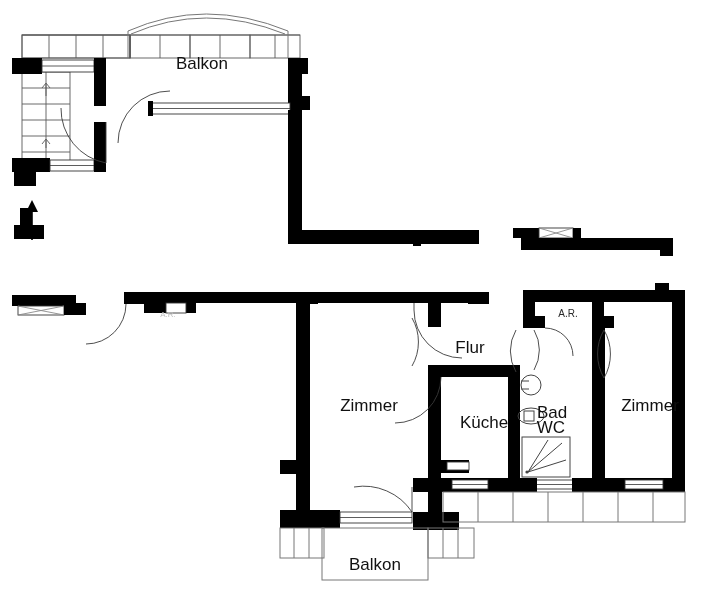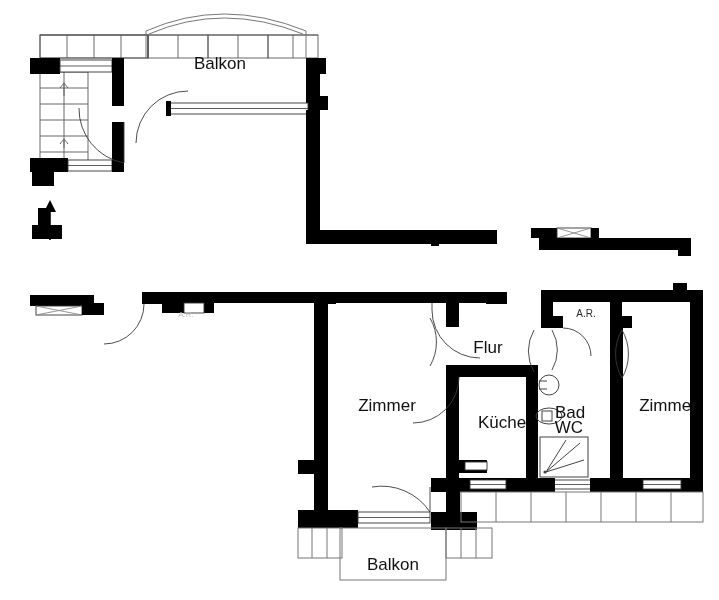--- a/index.html
+++ b/index.html
@@ -9,21 +9,20 @@
   }
   body {
     font-family: "Liberation Sans", sans-serif;
   }
   #floorplan-root {
     position: relative;
     width: 698px;
     height: 600px;
     background: #ffffff;
     overflow: hidden;
-    margin-left: 18px;
   }
   #floorplan-svg {
     position: absolute;
     left: 0;
     top: 0;
     width: 719px;
     height: 600px;
     display: block;
   }
   .room-label {

